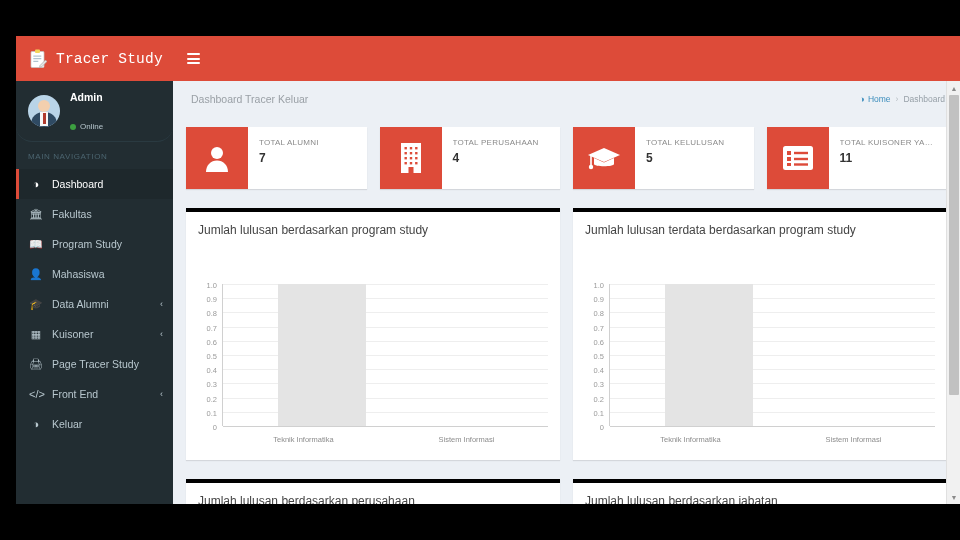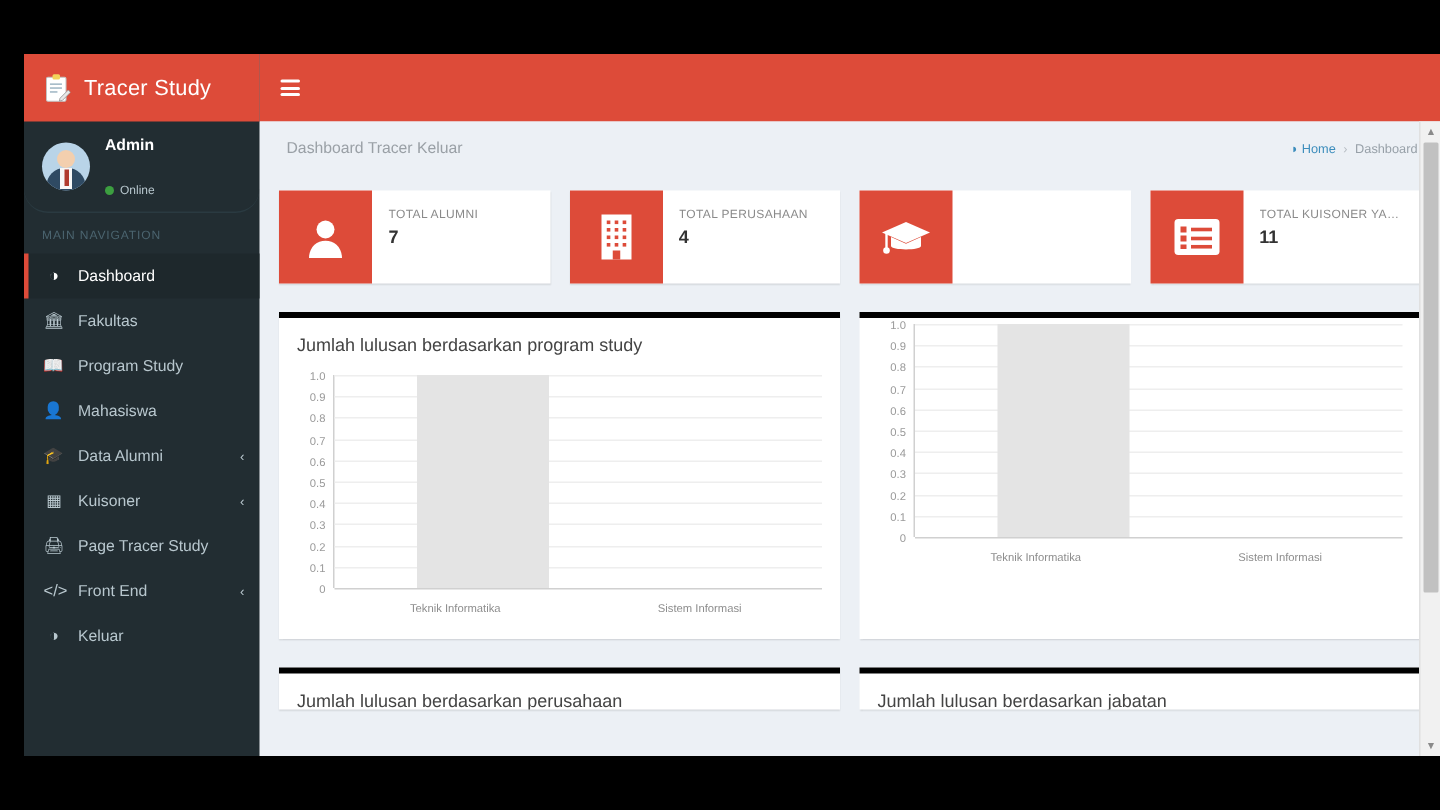--- a/index.html
+++ b/index.html
@@ -31,21 +31,21 @@
   .logo {
     height: 45px;
     background: #dd4b39;
     display: flex;
     align-items: center;
     padding-left: 14px;
     gap: 9px;
   }
   .logo-icon { width: 17px; height: 20px; position: relative; display:block; }
   .logo-title {
-    font-family: Liberation Sans, sans-serif;
+    font-family: Liberation Mono, monospace;
     color: #fff;
     font-size: 14.5px;
     letter-spacing: .2px;
   }
 
   .user-panel {
     display: flex;
     align-items: center;
     padding: 10px 0 10px 12px;
     gap: 10px;
@@ -187,21 +187,21 @@
     flex: 1 1 0;
     background: #fff;
     border-top: 4px solid #000000;
     box-shadow: 0 1px 1px rgba(0,0,0,.1);
     min-width: 0;
   }
   .panel-head {
     padding: 11px 12px 9px;
   }
   .panel-title { font-size: 12px; color: #444; }
-  .panel-body { padding: 0 10px 12px; }
+  .panel-body { padding: 0 10px 12px; margin-top: 34px; }
 
   .chart {
     position: relative;
     height: 168px;
     width: 100%;
   }
   .chart-plot {
     position: absolute;
     left: 26px; right: 2px; top: 4px; bottom: 22px;
     border-left: 1px solid #d0d0d0;
@@ -424,20 +424,24 @@
 
         <div class="infobox">
           <div class="infobox-icon">
             <svg width="34" height="28" viewBox="0 0 34 28">
               <path d="M17 4 L33 11 L17 18 L1 11 Z" fill="#fff"></path>
               <path d="M7 14 v6 c0 3 20 3 20 0 v-6 l-10 4.5z" fill="#fff"></path>
               <rect x="3.2" y="11.5" width="1.6" height="10" fill="#fff"></rect>
               <circle cx="4" cy="23" r="2.2" fill="#fff"></circle>
             </svg>
           </div>
+          <div class="infobox-content">
+            <span class="infobox-text">TOTAL KELULUSAN</span>
+            <span class="infobox-number">5</span>
+          </div>
         </div>
 
         <div class="infobox">
           <div class="infobox-icon">
             <svg width="32" height="26" viewBox="0 0 32 26">
               <rect x="1" y="1" width="30" height="24" rx="2.5" fill="#fff"></rect>
               <g fill="#dd4b39">
                 <rect x="5" y="6" width="4" height="4"></rect>
                 <rect x="5" y="12" width="4" height="4"></rect>
                 <rect x="5" y="18" width="4" height="3"></rect>
@@ -501,20 +505,23 @@
               </div>
               <div class="xlabels">
                 <span class="xlabel">Teknik Informatika</span>
                 <span class="xlabel">Sistem Informasi</span>
               </div>
             </div>
           </div>
         </section>
 
         <section class="panel">
+          <div class="panel-head">
+            <div class="panel-title">Jumlah lulusan terdata berdasarkan program study</div>
+          </div>
           <div class="panel-body">
             <div class="chart">
               <div class="chart-plot">
                 <div class="gridline" style="top:0%">
                     <span class="ytick">1.0</span>
                   </div>
                 <div class="gridline" style="top:10%">
                     <span class="ytick">0.9</span>
                   </div>
                 <div class="gridline" style="top:20%">

